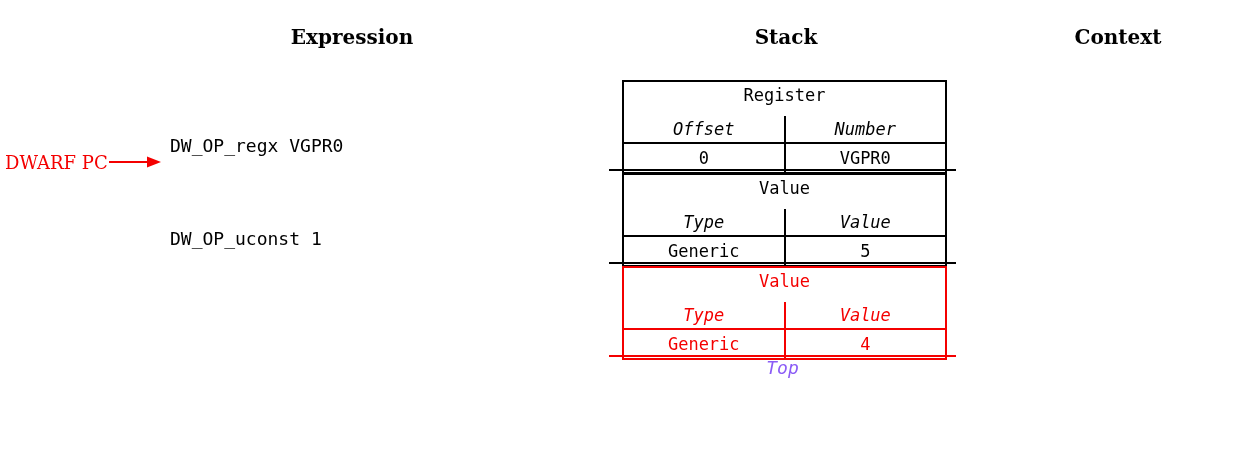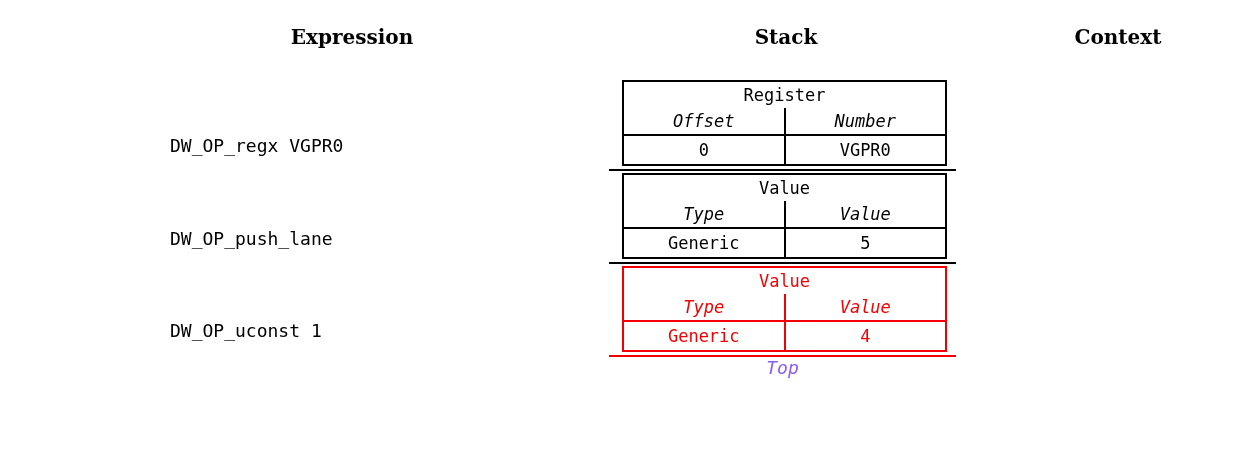--- a/index.html
+++ b/index.html
@@ -66,21 +66,21 @@
     text-align: center;
     font-weight: normal;
   }
   .st-row { display: flex; }
   .st-row .st-cell {
     flex: 1;
     text-align: center;
   }
   .st-row .st-cell:first-child { border-right: 2px solid currentColor; }
   .st-labels { font-style: italic; }
-  .st-labels .st-cell { height: 26px; line-height: 26px; }
+  .st-labels .st-cell { height: 26px; line-height: 26px; margin-top: 8px; }
   .st-values { border-top: 2px solid currentColor; }
   .st-values .st-cell { height: 28px; line-height: 28px; }
 
   .st-sep {
     position: absolute;
     left: 609px;
     width: 347px;
     height: 2px;
     background: currentColor;
   }
@@ -113,32 +113,38 @@
 <body>
 
 <div class="canvas">
 
   <div class="col-header" style="left:352px">Expression</div>
   <div class="col-header" style="left:786px">Stack</div>
   <div class="col-header" style="left:1118px">Context</div>
 
   <div class="expr-list">
     <div class="expr-item">DW_OP_regx VGPR0</div>
-    <div class="expr-item">DW_OP_push_lane</div>
     <div class="expr-item">DW_OP_uconst 1</div>
     
     
     
     
     
     
     
     
   </div>
 
+  <div class="dwarf-pc" style="color: rgb(244, 0, 0);">
+    <span class="dwarf-pc-label">DWARF PC</span>
+    <svg class="dwarf-pc-arrow" width="52" height="14" viewBox="0 0 52 14">
+      <line x1="0" y1="7" x2="40" y2="7" stroke="currentColor" stroke-width="2"></line>
+      <polygon points="38,1.5 52,7 38,12.5" fill="currentColor"></polygon>
+    </svg>
+  </div>
 
   <div class="stack-entry" style="top: 80px; color: rgb(0, 0, 0);">
     <div class="st-title">Register</div>
     <div class="st-row st-labels">
       <div class="st-cell">Offset</div>
       <div class="st-cell">Number</div>
     </div>
     <div class="st-row st-values">
       <div class="st-cell">0</div>
       <div class="st-cell">VGPR0</div>

